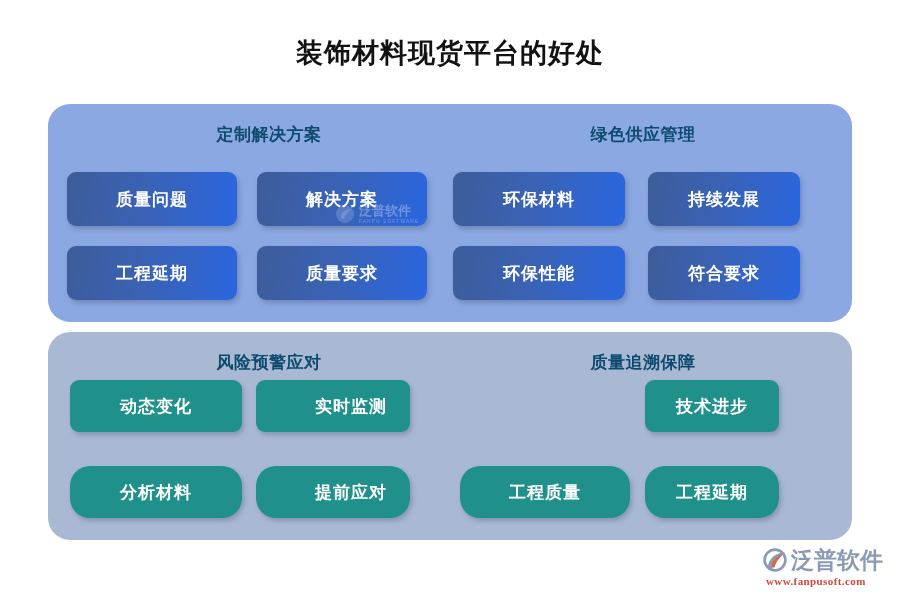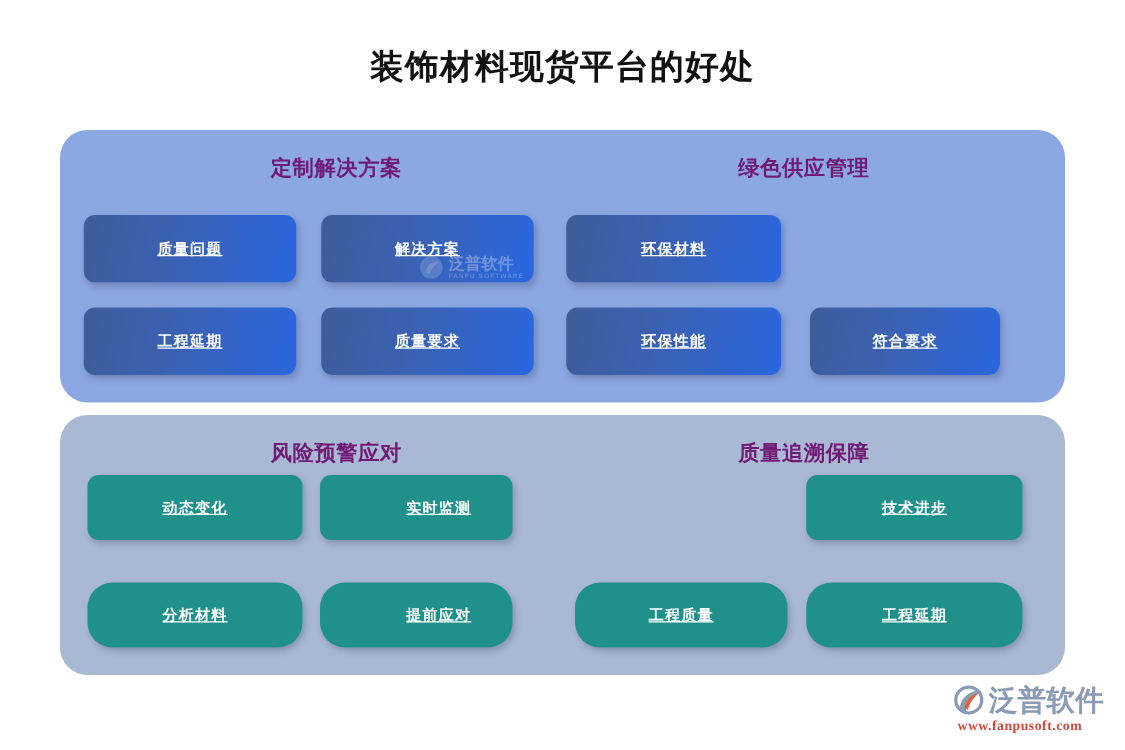--- a/index.html
+++ b/index.html
@@ -53,42 +53,41 @@
     height: 208px;
     background: #aab9d3;
   }
 
   
   .group-header {
     position: absolute;
     top: 20px;
     font-size: 17px;
     font-weight: bold;
-    color: #701a75;
+    color: #0c4a6e;
     text-align: center;
     line-height: 22px;
     letter-spacing: 0.5px;
   }
   .group-header.col-left  { left: 22px;  width: 398px; }
   .group-header.col-right { left: 400px; width: 390px; }
 
   
   .card {
     position: absolute;
     display: flex;
     align-items: center;
     justify-content: center;
     border-radius: 9px;
     color: #ffffff;
-    font-size: 12px;
+    font-size: 17px;
     font-weight: bold;
     letter-spacing: 1px;
     box-sizing: border-box;
     box-shadow: 2px 3px 5px rgba(40, 55, 90, 0.28);
-    text-decoration: underline;
   }
   .card-blue {
     background: linear-gradient(100deg, #3d5c99 0%, #3a62b4 45%, #2a66e0 100%);
   }
   .card-green {
     background: #1f918a;
   }
 
   
   .panel-blue .card { height: 54px; }
@@ -99,21 +98,21 @@
   .panel-blue .c3 { left: 405px; width: 172px; }
   .panel-blue .c4 { left: 600px; width: 152px; }
 
   
   .panel-grey .card { height: 52px; }
   .panel-grey .r1 { top: 48px; }
   .panel-grey .r2 { top: 134px; border-radius: 20px; }
   .panel-grey .c1 { left: 22px;  width: 172px; }
   .panel-grey .c2 { left: 208px; width: 154px; padding-left: 36px; }
   .panel-grey .c3 { left: 412px; width: 170px; }
-  .panel-grey .c4 { left: 597px; width: 173px; }
+  .panel-grey .c4 { left: 597px; width: 134px; }
 
   
   .watermark {
     position: absolute;
     left: 335px;
     top: 196px;
     width: 120px;
     height: 36px;
     display: flex;
     align-items: center;
@@ -190,20 +189,21 @@
 
     <div class="group-header col-left">定制解决方案</div>
     <div class="group-header col-right">绿色供应管理</div>
 
     <div class="card card-blue r1 c1">质量问题</div>
     <div class="card card-blue r1 c2">解决方案</div>
     <div class="card card-blue r2 c1">工程延期</div>
     <div class="card card-blue r2 c2">质量要求</div>
 
     <div class="card card-blue r1 c3">环保材料</div>
+    <div class="card card-blue r1 c4">持续发展</div>
     <div class="card card-blue r2 c3">环保性能</div>
     <div class="card card-blue r2 c4">符合要求</div>
   </div>
 
   <div class="panel panel-grey">
 
     <div class="group-header col-left">风险预警应对</div>
     <div class="group-header col-right">质量追溯保障</div>
 
     <div class="card card-green r1 c1">动态变化</div>

